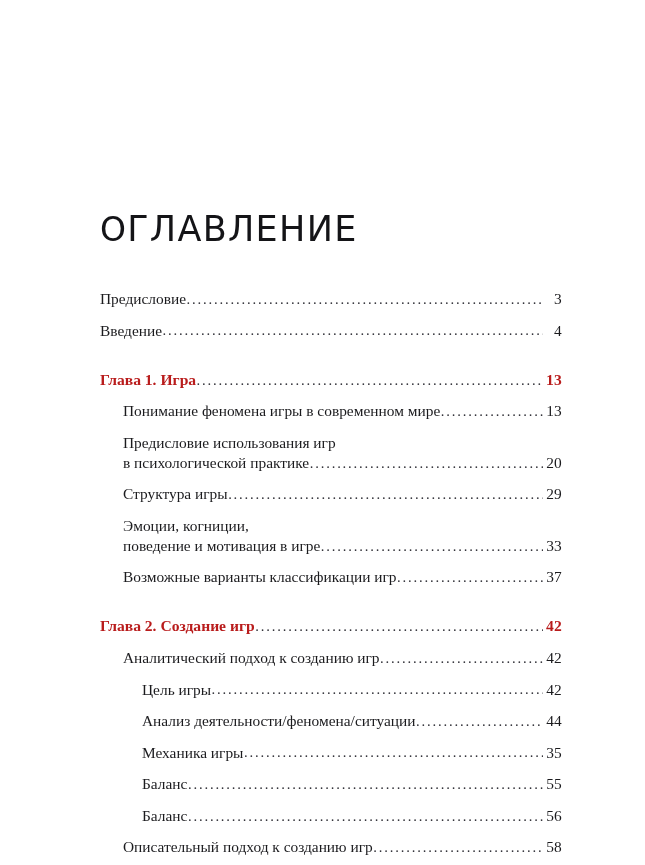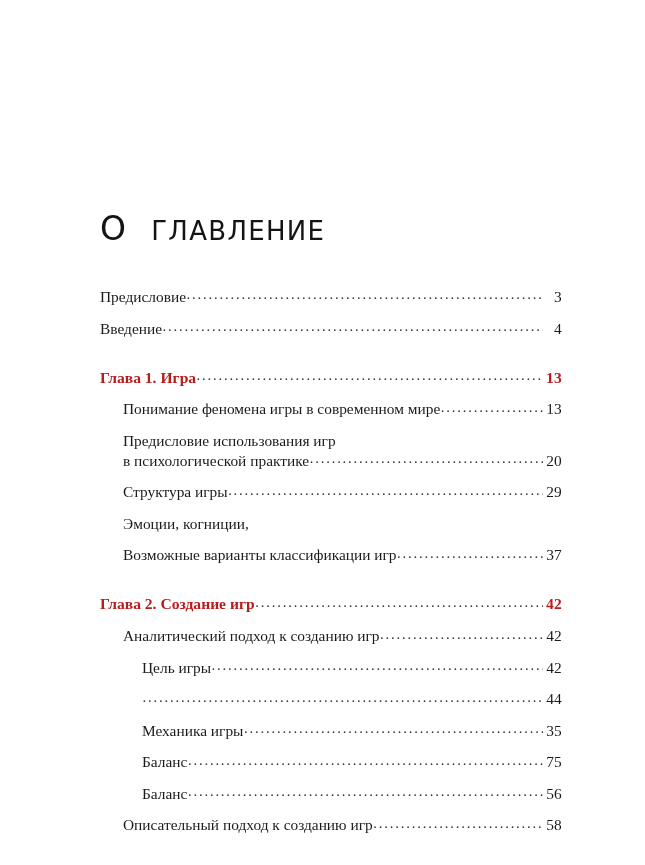--- a/index.html
+++ b/index.html
@@ -34,23 +34,22 @@
     line-height: 1;
     letter-spacing: 1.2px;
     color: #141417;
     margin: 0 0 42px 0;
     white-space: nowrap;
   }
   .toc-title .tc-first {
     font-size: 33px;
   }
   .toc-title .tc-rest {
-    font-size: 26px;
+    font-size: 35px;
     letter-spacing: 1.3px;
-    margin-left: 24px;
   }
 
   
   .toc-list {
     margin: 0;
     padding: 0;
     list-style: none;
   }
   .entry {
     position: relative;
@@ -76,21 +75,21 @@
 
   
   .entry-pre {
     display: block;
     white-space: nowrap;
   }
 
   
   .leader-row {
     display: flex;
-    align-items: center;
+    align-items: flex-end;
     width: 100%;
   }
   .leader-label {
     white-space: nowrap;
     flex: 0 0 auto;
   }
   .leader-dots {
     flex: 1 1 auto;
     overflow: hidden;
     margin: 0 0.5px;
@@ -165,20 +164,25 @@
         </li>
         <li class="entry lvl-1">
           <span class="leader-row">
             <span class="leader-label">Структура игры</span>
             <span class="leader-dots"></span>
             <span class="page-num">29</span>
           </span>
         </li>
         <li class="entry lvl-1">
           <span class="entry-pre">Эмоции, когниции,</span>
+          <span class="leader-row">
+            <span class="leader-label">поведение и мотивация в игре</span>
+            <span class="leader-dots"></span>
+            <span class="page-num">33</span>
+          </span>
         </li>
         <li class="entry lvl-1">
           <span class="leader-row">
             <span class="leader-label">Возможные варианты классификации игр</span>
             <span class="leader-dots"></span>
             <span class="page-num">37</span>
           </span>
         </li>
         <li class="entry lvl-0 chapter gap-above">
           <span class="leader-row">
@@ -196,36 +200,37 @@
         </li>
         <li class="entry lvl-2">
           <span class="leader-row">
             <span class="leader-label">Цель игры</span>
             <span class="leader-dots"></span>
             <span class="page-num">42</span>
           </span>
         </li>
         <li class="entry lvl-2">
           <span class="leader-row">
+            <span class="leader-label">Анализ деятельности/феномена/ситуации</span>
             <span class="leader-dots"></span>
             <span class="page-num">44</span>
           </span>
         </li>
         <li class="entry lvl-2">
           <span class="leader-row">
             <span class="leader-label">Механика игры</span>
             <span class="leader-dots"></span>
             <span class="page-num">35</span>
           </span>
         </li>
         <li class="entry lvl-2">
           <span class="leader-row">
             <span class="leader-label">Баланс</span>
             <span class="leader-dots"></span>
-            <span class="page-num">75</span>
+            <span class="page-num">55</span>
           </span>
         </li>
         <li class="entry lvl-2">
           <span class="leader-row">
             <span class="leader-label">Баланс</span>
             <span class="leader-dots"></span>
             <span class="page-num">56</span>
           </span>
         </li>
         <li class="entry lvl-1">

